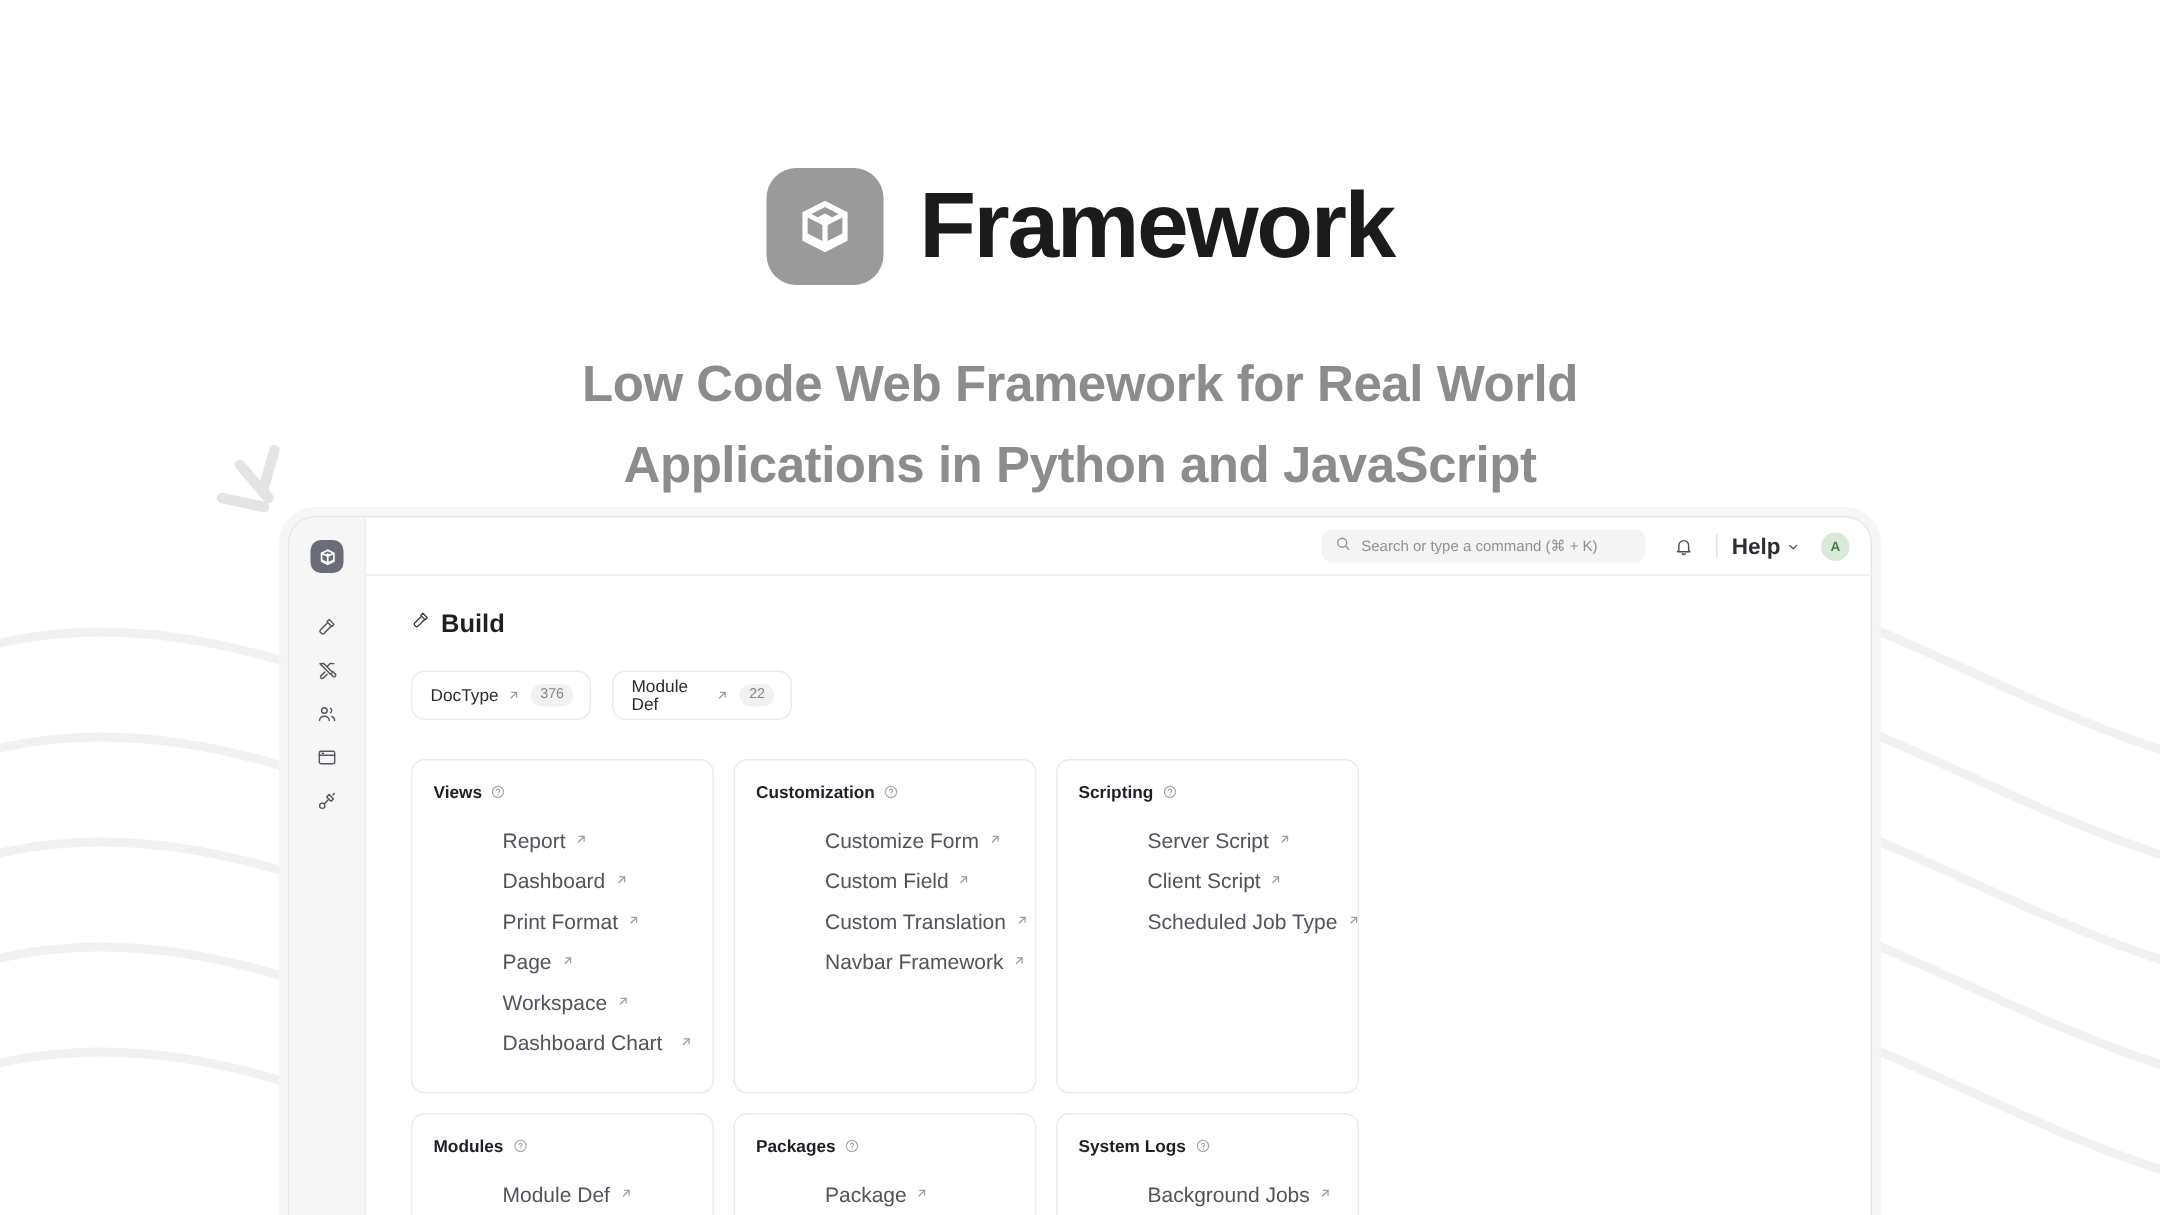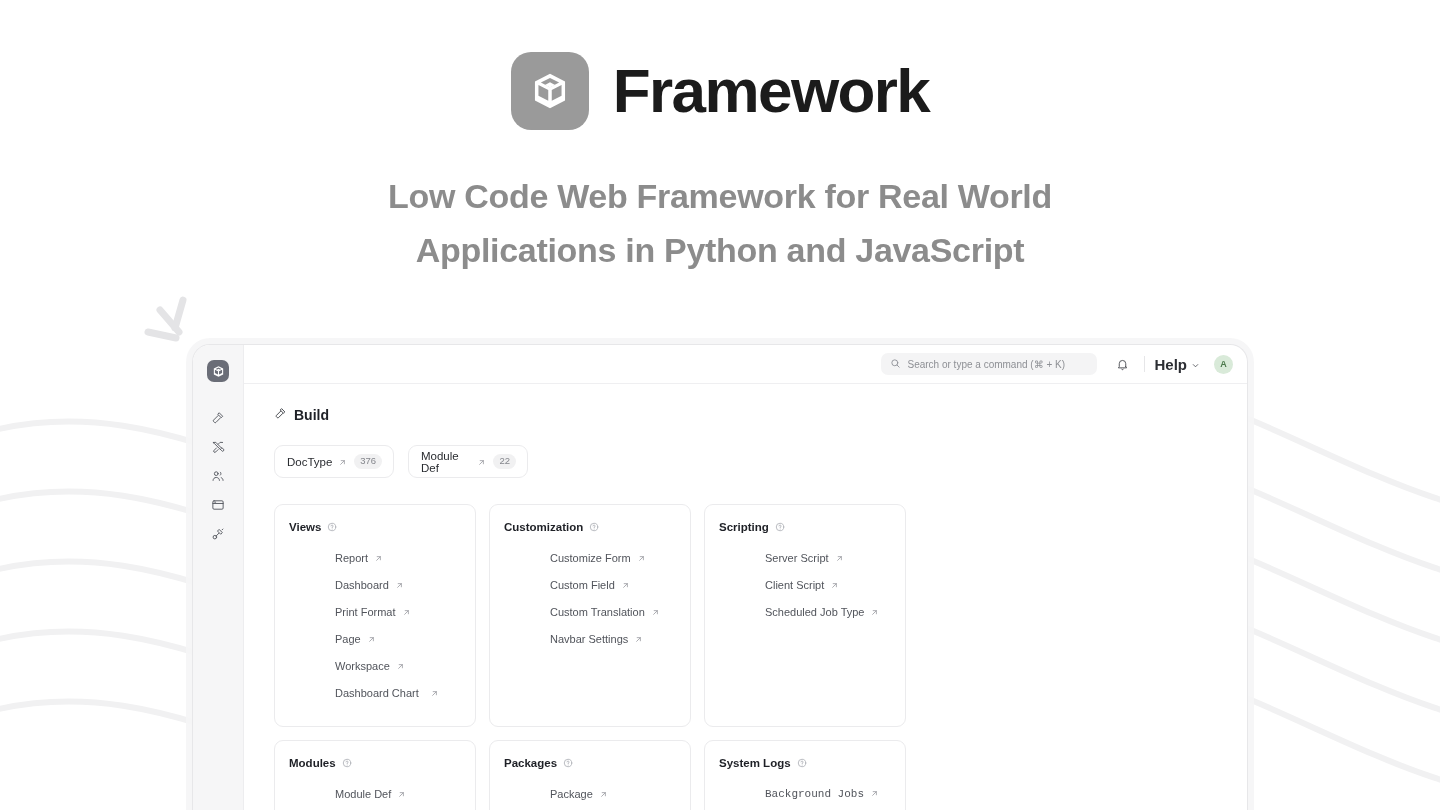--- a/index.html
+++ b/index.html
@@ -11,21 +11,21 @@
   }
   .page { position: relative; width: 1440px; height: 810px; background: #ffffff; }
 
   
   .bg-waves { position: absolute; inset: 0; z-index: 0; pointer-events: none; }
 
   
   .hero { position: absolute; top: 0; left: 0; width: 1440px; z-index: 2; }
   .logo-row {
     display: flex; align-items: center; justify-content: center;
-    gap: 24px; padding-top: 52px;
+    gap: 24px; padding-top: 112px;
   }
   .logo-mark {
     width: 78px; height: 78px; border-radius: 20px;
     background: #9a9a9a;
     display: flex; align-items: center; justify-content: center;
     flex: 0 0 auto;
   }
   .brand-name {
     font-size: 62px; font-weight: bold; color: #1b1b1b;
     letter-spacing: -1.6px; line-height: 1;
@@ -103,21 +103,21 @@
     background: #d9ead9; color: #4c7a4c;
     font-size: 9px; font-weight: bold;
     display: flex; align-items: center; justify-content: center;
     margin-left: 14px;
   }
 
   
   .app-content { flex: 1 1 auto; padding: 22px 0 0 30px; overflow: hidden; }
 
   .page-title-row { display: flex; align-items: center; gap: 7px; margin-bottom: 21px; }
-  .page-title { font-size: 14px; font-weight: bold; color: #1e2026; }
+  .page-title { font-size: 17px; font-weight: bold; color: #1e2026; }
 
   .shortcut-row { display: flex; gap: 14px; margin-bottom: 26px; }
   .shortcut-card {
     width: 120px; height: 33px;
     border: 1px solid #ebebed; border-radius: 9px;
     background: #fff;
     display: flex; align-items: center; justify-content: space-between;
     padding: 0 11px 0 12px;
   }
   .shortcut-label { font-size: 11.5px; color: #2a2c31; }
@@ -138,21 +138,21 @@
     background: #ffffff;
     padding: 13px 14px 15px 14px;
     min-height: 148px;
   }
   .link-card-head { display: flex; align-items: center; gap: 6px; margin-bottom: 13px; }
   .link-card-title { font-size: 11.5px; font-weight: bold; color: #1e2026; }
   .link-row {
     display: flex; align-items: center; gap: 6px;
     margin-bottom: 9px;
   }
-  .link-text { font-size: 11px; color: #51545b; white-space: nowrap; padding-left: 46px; }
+  .link-text { font-size: 14px; color: #51545b; white-space: nowrap; padding-left: 46px; }
   .ext-arrow { flex: 0 0 auto; color: #9b9da3; }
   .help-q { flex: 0 0 auto; color: #a9abb1; }
 </style>
 </head>
 <body>
 
 <div class="page">
 
   <svg class="bg-waves" width="1440" height="810" viewBox="0 0 1440 810">
     <g fill="none" stroke="#f1f1f2" stroke-width="6">
@@ -391,21 +391,21 @@
                   </svg></span>
               </a>
               <a class="link-row" style="text-decoration: none;">
                 <span class="link-text">Custom Translation</span>
                 <span class="ext-arrow"><svg width="9" height="9" viewBox="0 0 24 24" fill="none" stroke="#9b9da3" stroke-width="2.2" stroke-linecap="round" stroke-linejoin="round">
                     <path d="M7 17 17 7"></path>
                     <path d="M8.5 7H17v8.5"></path>
                   </svg></span>
               </a>
               <a class="link-row" style="text-decoration: none;">
-                <span class="link-text">Navbar Settings</span>
+                <span class="link-text">Navbar Framework</span>
                 <span class="ext-arrow"><svg width="9" height="9" viewBox="0 0 24 24" fill="none" stroke="#9b9da3" stroke-width="2.2" stroke-linecap="round" stroke-linejoin="round">
                     <path d="M7 17 17 7"></path>
                     <path d="M8.5 7H17v8.5"></path>
                   </svg></span>
               </a>
             </div>
             <div class="link-card">
               <div class="link-card-head">
                 <span class="link-card-title">Scripting</span>
                 <span class="help-q"><svg width="10" height="10" viewBox="0 0 24 24" fill="none" stroke="#a9abb1" stroke-width="1.9" stroke-linecap="round" stroke-linejoin="round">
@@ -472,21 +472,21 @@
             </div>
             <div class="link-card">
               <div class="link-card-head">
                 <span class="link-card-title">System Logs</span>
                 <span class="help-q"><svg width="10" height="10" viewBox="0 0 24 24" fill="none" stroke="#a9abb1" stroke-width="1.9" stroke-linecap="round" stroke-linejoin="round">
                     <circle cx="12" cy="12" r="9"></circle>
                     <path d="M9.6 9.4a2.5 2.5 0 1 1 2.9 2.9v1.4"></path>
                     <path d="M12.4 17h.02"></path>
                   </svg></span>
               </div>
-              <a class="link-row" style="text-decoration: none; font-family: Liberation Mono, monospace;">
+              <a class="link-row" style="text-decoration: none;">
                 <span class="link-text">Background Jobs</span>
                 <span class="ext-arrow"><svg width="9" height="9" viewBox="0 0 24 24" fill="none" stroke="#9b9da3" stroke-width="2.2" stroke-linecap="round" stroke-linejoin="round">
                     <path d="M7 17 17 7"></path>
                     <path d="M8.5 7H17v8.5"></path>
                   </svg></span>
               </a>
             </div>
           </div>
 
       </div>

